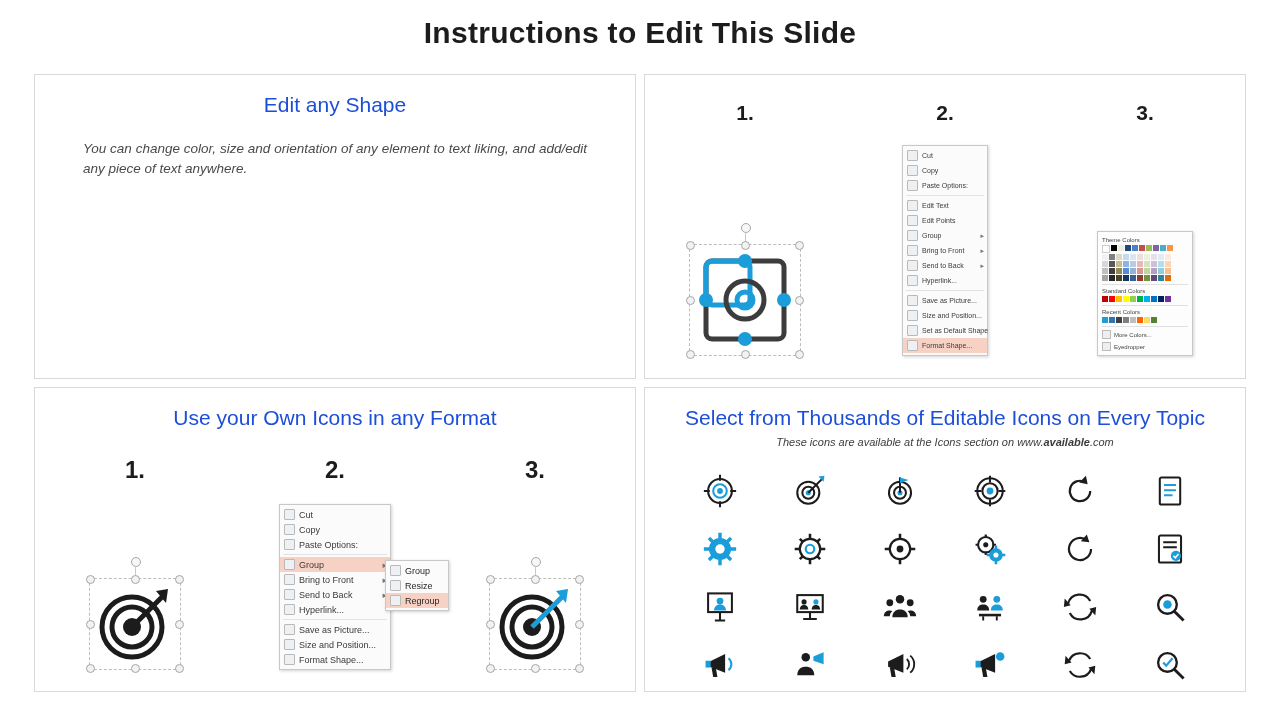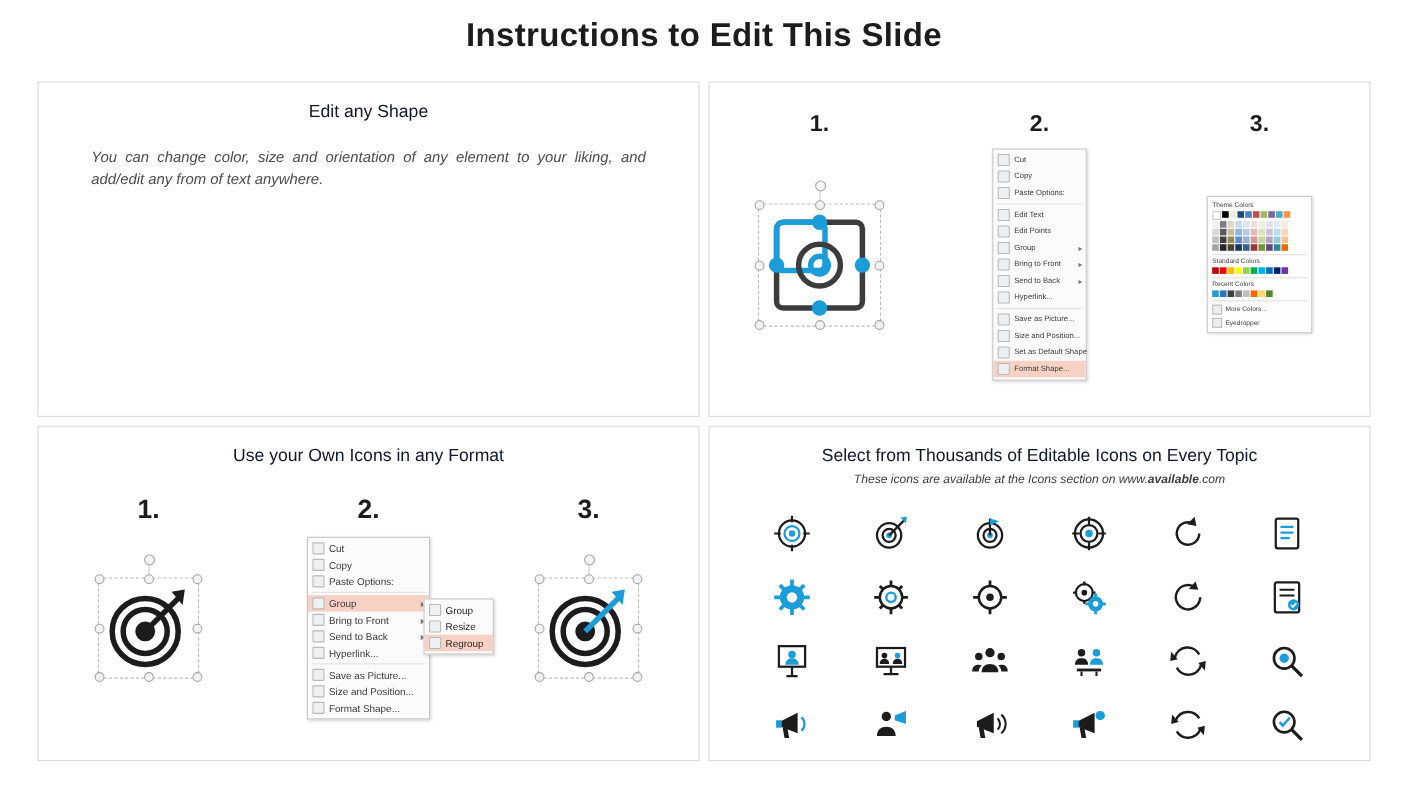--- a/index.html
+++ b/index.html
@@ -44,22 +44,22 @@
     gap: 8px;
   }
   .panel {
     border: 1px solid #d9d9d9;
     box-sizing: border-box;
     position: relative;
     background: #fff;
   }
   .panel-title {
     text-align: center;
-    font-size: 16px;
-    color: #0f172a;
+    font-size: 21px;
+    color: #1d4ed8;
     margin-top: 18px;
   }
   .panel-subtitle {
     text-align: center;
     font-size: 11px;
     font-style: italic;
     color: #3c3c3c;
     margin-top: 6px;
   }
   .panel-subtitle b { font-weight: bold; }
@@ -87,22 +87,22 @@
     font-weight: bold;
     color: #1c1c1c;
     width: 120px;
     text-align: center;
   }
   .step-num.big { font-size: 24px; }
 
   .figs {
     display: flex;
     justify-content: space-around;
-    align-items: center;
-    margin-top: 10px;
+    align-items: flex-end;
+    margin-top: 20px;
   }
   .fig { width: 180px; display: flex; justify-content: center; }
 
   
   .sel-box {
     position: relative;
     width: 112px;
     height: 112px;
     border: 1px dashed #bdbdbd;
     box-sizing: border-box;
@@ -222,21 +222,21 @@
 <body>
 
 <div class="slide">
 
   <div class="slide-title">Instructions to Edit This Slide</div>
 
   <div class="grid">
 
     <div class="panel">
       <div class="panel-title">Edit any Shape</div>
-      <div class="para second">You can change color, size and orientation of any element to your liking, and add/edit any from of text anywhere.</div>
+      <div class="para second">You can change color, size and orientation of any element to text liking, and add/edit any piece of text anywhere.</div>
     </div>
 
     <div class="panel">
 
       <div class="steps">
         <div class="step-num">1.</div>
         <div class="step-num">2.</div>
         <div class="step-num">3.</div>
       </div>
 

